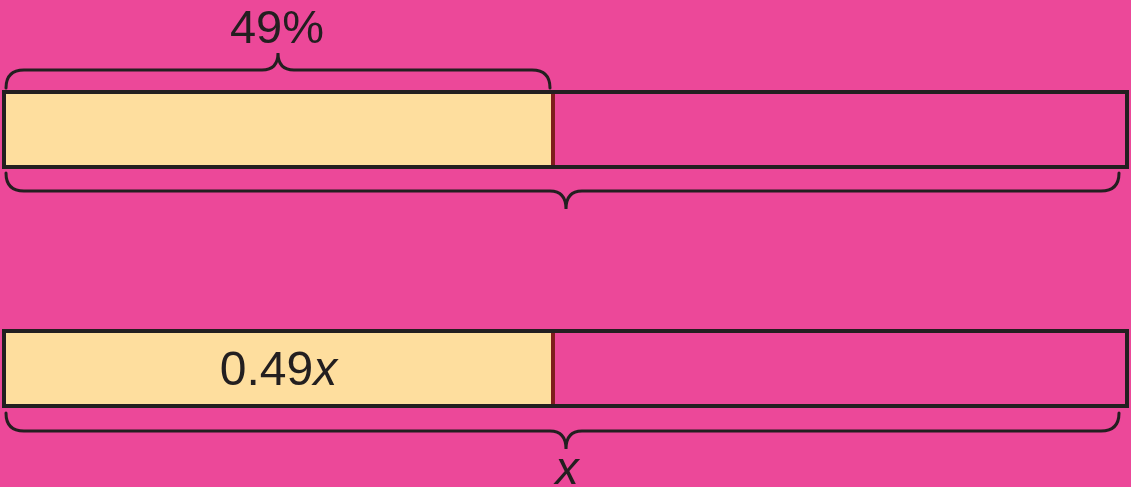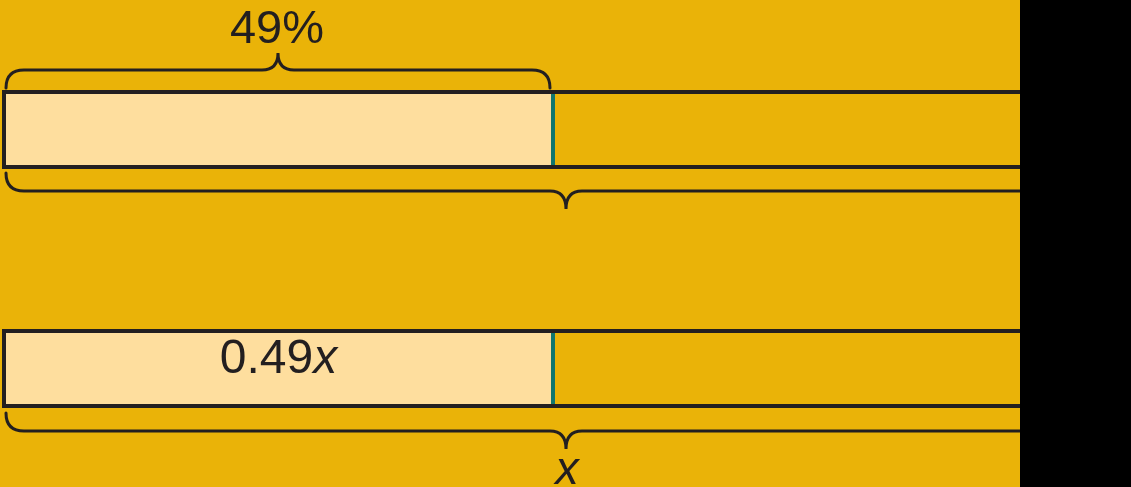--- a/index.html
+++ b/index.html
@@ -2,23 +2,23 @@
 <html><head>
 <meta charset="utf-8">
 <style>
   html, body {
     margin: 0;
     padding: 0;
     background: #000000;
   }
   #canvas {
     position: relative;
-    width: 1020px;
+    width: 1131px;
     height: 487px;
-    background: #eab308;
+    background: #ec4899;
     overflow: hidden;
     font-family: "Liberation Sans", sans-serif;
     color: #231f20;
   }
   #braces {
     position: absolute;
     inset: 0;
     pointer-events: none;
   }
   .tape {
@@ -30,23 +30,23 @@
     border: 4px solid #231f20;
     display: flex;
     background: transparent;
   }
   .tape-top    { top: 90px; }
   .tape-bottom { top: 329px; }
   .seg-shaded {
     box-sizing: border-box;
     width: 549px;
     background: #fede9e;
-    border-right: 4px solid #0f766e;
+    border-right: 4px solid #7f1d1d;
     display: flex;
-    align-items: flex-start;
+    align-items: center;
     justify-content: center;
   }
   .seg-rest {
     flex: 1;
     background: transparent;
   }
   .lbl {
     position: absolute;
     transform: translateX(-50%);
     font-size: 47px;

